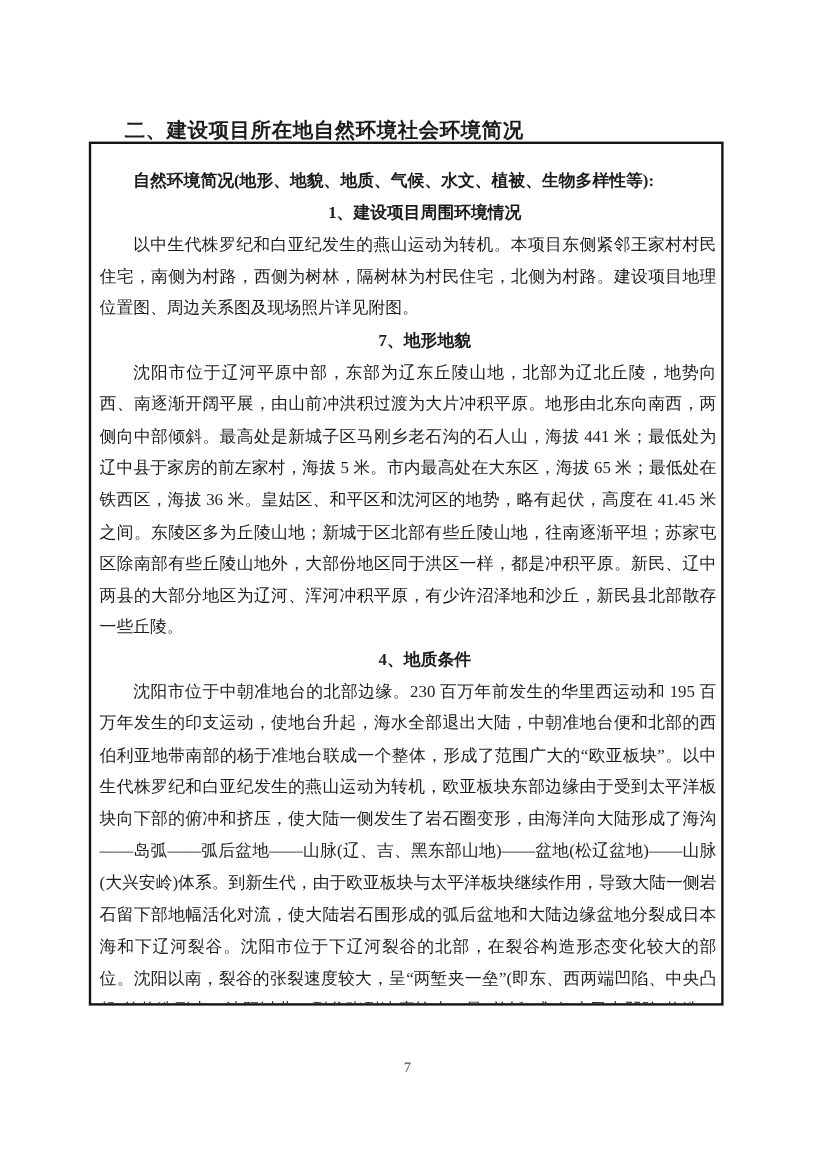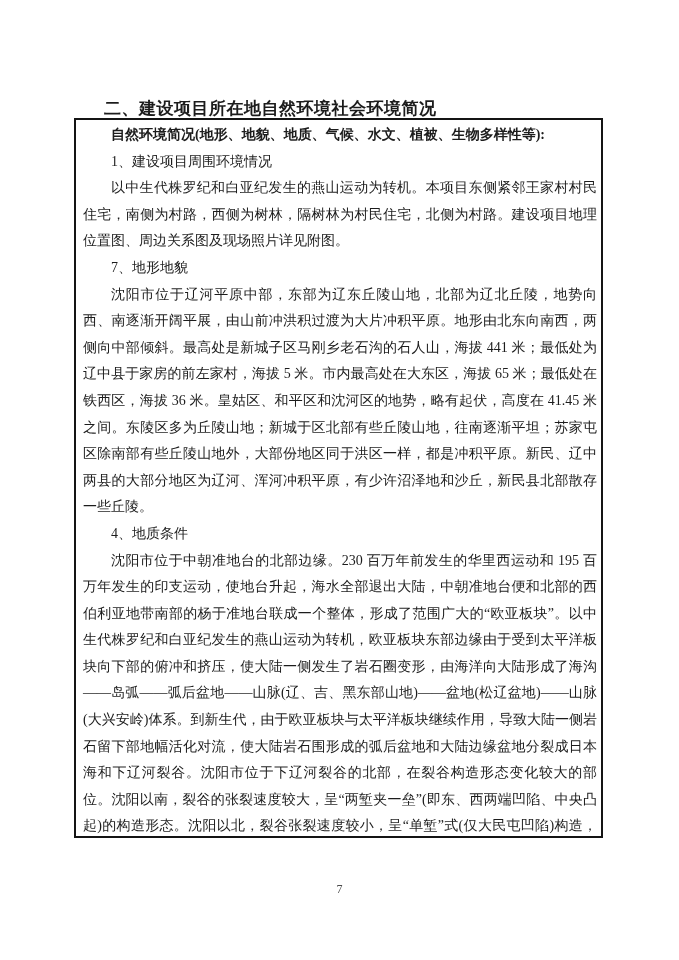--- a/index.html
+++ b/index.html
@@ -27,37 +27,38 @@
     white-space: nowrap;
   }
   .content-box {
     position: absolute;
     left: 74px;
     top: 118px;
     width: 529px;
     height: 720px;
     box-sizing: border-box;
     border: 2px solid #141414;
-    padding: 2px 4px 0 7px;
+    padding: 19px 4px 0 7px;
     overflow: hidden;
   }
   .content-box, .content-box p, .content-box h2 {
     font-size: 14px;
     line-height: 26.6px;
   }
   .box-header {
     margin: 0;
     font-weight: bold;
     text-indent: 2em;
   }
   .sec-heading {
     margin: 0;
     font-size: 14px;
-    font-weight: normal;
+    font-weight: bold;
     text-indent: 2em;
+    text-align: center;
   }
   .para {
     margin: 0;
     text-indent: 2em;
     text-align: justify;
     text-justify: inter-ideograph;
   }
   .page-number {
     position: absolute;
     left: 0;

